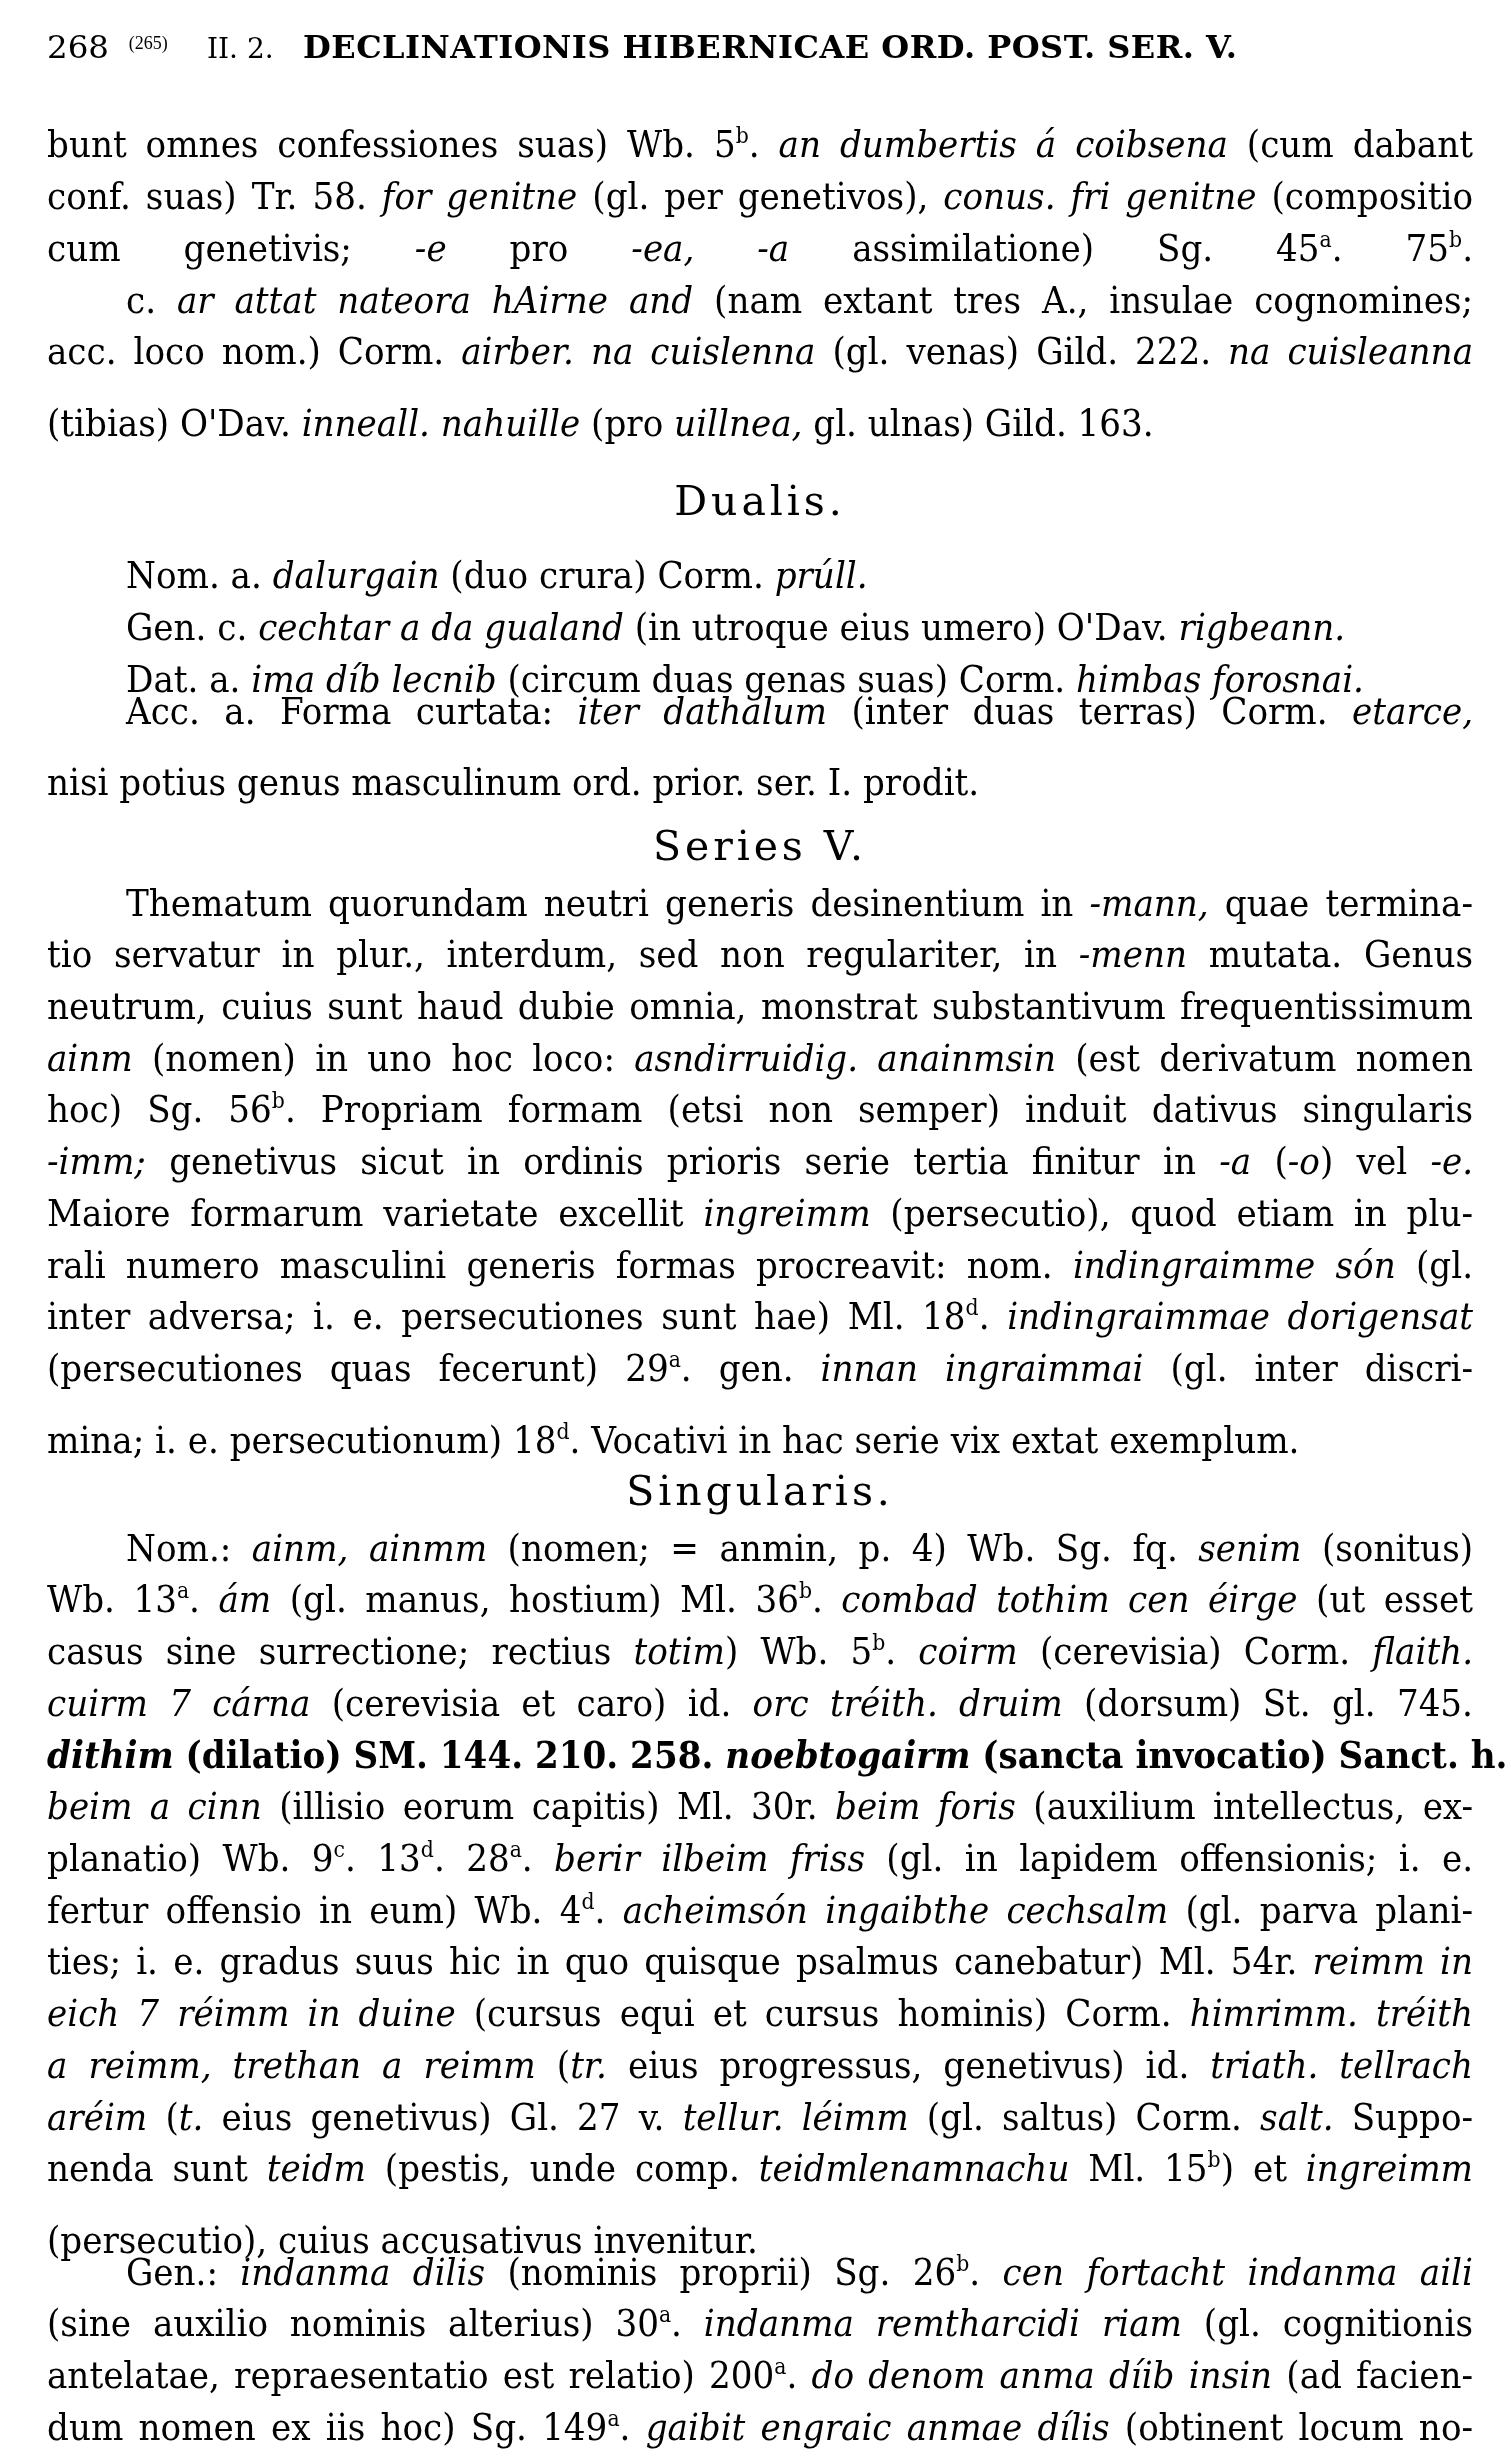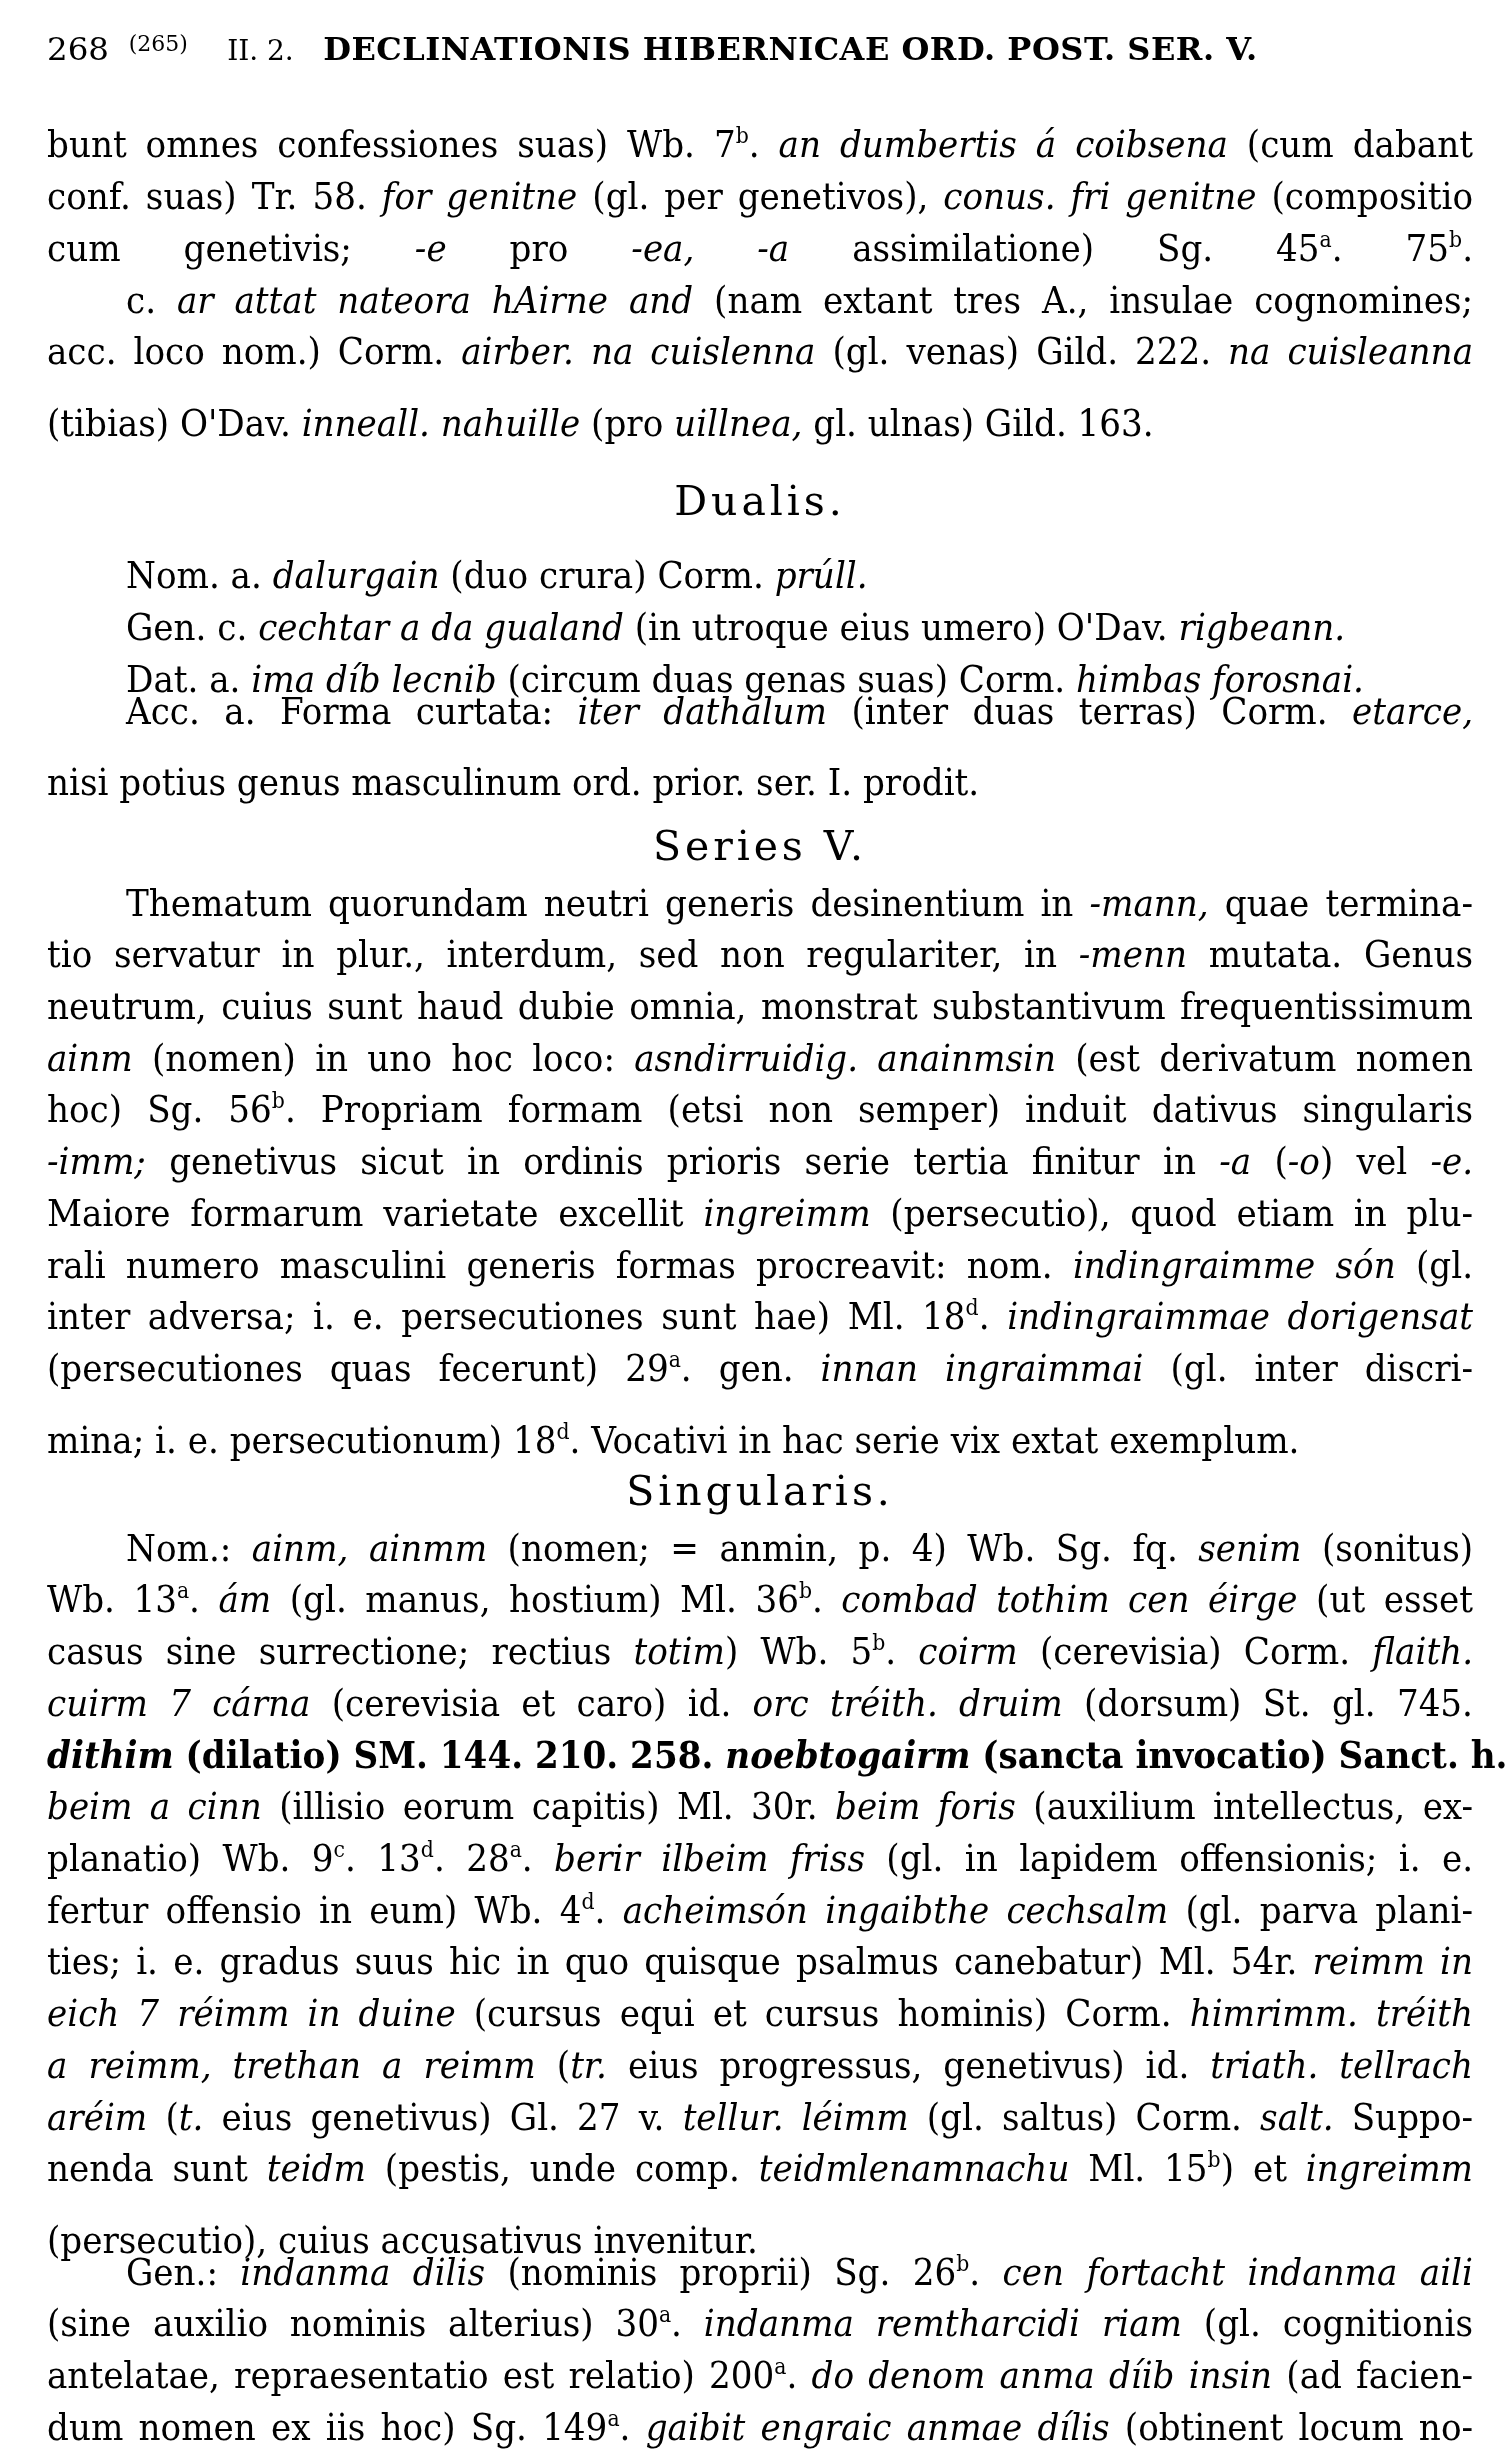--- a/index.html
+++ b/index.html
@@ -2,21 +2,21 @@
 <html style="font-size:7.9px"><head>
 <meta charset="utf-8">
 <style>
   html, body { margin: 0; padding: 0; background: #ffffff; }
   body { width: 1512px; height: 2477px; position: relative; overflow: hidden;
          font-family: "DejaVu Serif", "Liberation Serif", serif; color: #000; }
   .page { position: absolute; left: 47px; top: 0; width: 1426px; }
   .header { position: absolute; top: 18.7px; left: 0; width: 1426px; height: 49px;
             font-size: 30.5px; line-height: 49px; white-space: nowrap; }
   .header .pg { font-size: 32.5px; margin-right: 10px; }
-  .header .pg2 { font-size: 22px; vertical-align: 8.9px; margin-right: 29.5px; }
+  .header .pg2 { font-size: 18px; vertical-align: 8.9px; margin-right: 29.5px; font-family: Liberation Serif, serif; }
   .header .sec { font-size: 28px; margin-right: 19.7px; }
   .header .run { font-size: 32px; letter-spacing: 0.5px; font-variant: small-caps; text-transform: uppercase; font-weight: bold; }
   .line { position: absolute; left: 0; width: 1426px; height: 52px; font-size: 38px;
           line-height: 52px; white-space: nowrap; text-align: justify; text-align-last: justify;
           font-stretch: condensed; }
   .line.indent { left: 79px; width: 1347px; }
   .line.last { text-align-last: left; margin-top: 20px; }
   .line i, .line .it { font-style: italic; }
   .heading { position: absolute; left: 0; width: 1426px; text-align: center; font-size: 41px;
              line-height: 52px; letter-spacing: 3.9px; white-space: nowrap; }
@@ -32,21 +32,21 @@
     <span class="pg2">(265)</span>
     <span class="sec">II. 2.</span>
     <span class="run">DECLINATIONIS HIBERNICAE ORD. POST. SER. V.</span>
   </div>
 
   <div class="heading" style="top:475px">Dualis.</div>
   <div class="heading" style="top:820px">Series V.</div>
   <div class="heading" style="top:1465px">Singularis.</div>
 
   <div id="lines">
-      <div class="line" style="top: 118px;"><span class="seg">bunt omnes confessiones suas) Wb. 7</span><sup>b</sup><span class="seg">. </span><span class="seg it">an dumbertis á coibsena</span><span class="seg"> (cum dabant</span></div>
+      <div class="line" style="top: 118px;"><span class="seg">bunt omnes confessiones suas) Wb. 5</span><sup>b</sup><span class="seg">. </span><span class="seg it">an dumbertis á coibsena</span><span class="seg"> (cum dabant</span></div>
       <div class="line" style="top: 170px;"><span class="seg">conf. suas) Tr. 58. </span><span class="seg it">for genitne</span><span class="seg"> (gl. per genetivos), </span><span class="seg it">conus. fri genitne</span><span class="seg"> (compositio</span></div>
       <div class="line" style="top: 222px;"><span class="seg">cum genetivis; </span><span class="seg it">-e</span><span class="seg"> pro </span><span class="seg it">-ea, -a</span><span class="seg"> assimilatione) Sg. 45</span><sup>a</sup><span class="seg">. 75</span><sup>b</sup><span class="seg">.</span></div>
       <div class="line indent" style="top: 274px;"><span class="seg">c. </span><span class="seg it">ar attat nateora hAirne and</span><span class="seg"> (nam extant tres A., insulae cognomines;</span></div>
       <div class="line" style="top: 325px;"><span class="seg">acc. loco nom.) Corm. </span><span class="seg it">airber. na cuislenna</span><span class="seg"> (gl. venas) Gild. 222. </span><span class="seg it">na cuisleanna</span></div>
       <div class="line last" style="top: 377px;"><span class="seg">(tibias) O'Dav. </span><span class="seg it">inneall. nahuille</span><span class="seg"> (pro </span><span class="seg it">uillnea,</span><span class="seg"> gl. ulnas) Gild. 163.</span></div>
       <div class="line indent last" style="top: 529px;"><span class="seg">Nom. a. </span><span class="seg it">dalurgain</span><span class="seg"> (duo crura) Corm. </span><span class="seg it">prúll.</span></div>
       <div class="line indent last" style="top: 581px;"><span class="seg">Gen. c. </span><span class="seg it">cechtar a da gualand</span><span class="seg"> (in utroque eius umero) O'Dav. </span><span class="seg it">rigbeann.</span></div>
       <div class="line indent last" style="top: 633px;"><span class="seg">Dat. a. </span><span class="seg it">ima díb lecnib</span><span class="seg"> (circum duas genas suas) Corm. </span><span class="seg it">himbas forosnai.</span></div>
       <div class="line indent" style="top: 685px;"><span class="seg">Acc. a. Forma curtata: </span><span class="seg it">iter dathalum</span><span class="seg"> (inter duas terras) Corm. </span><span class="seg it">etarce,</span></div>
       <div class="line last" style="top: 736px;"><span class="seg">nisi potius genus masculinum ord. prior. ser. I. prodit.</span></div>

